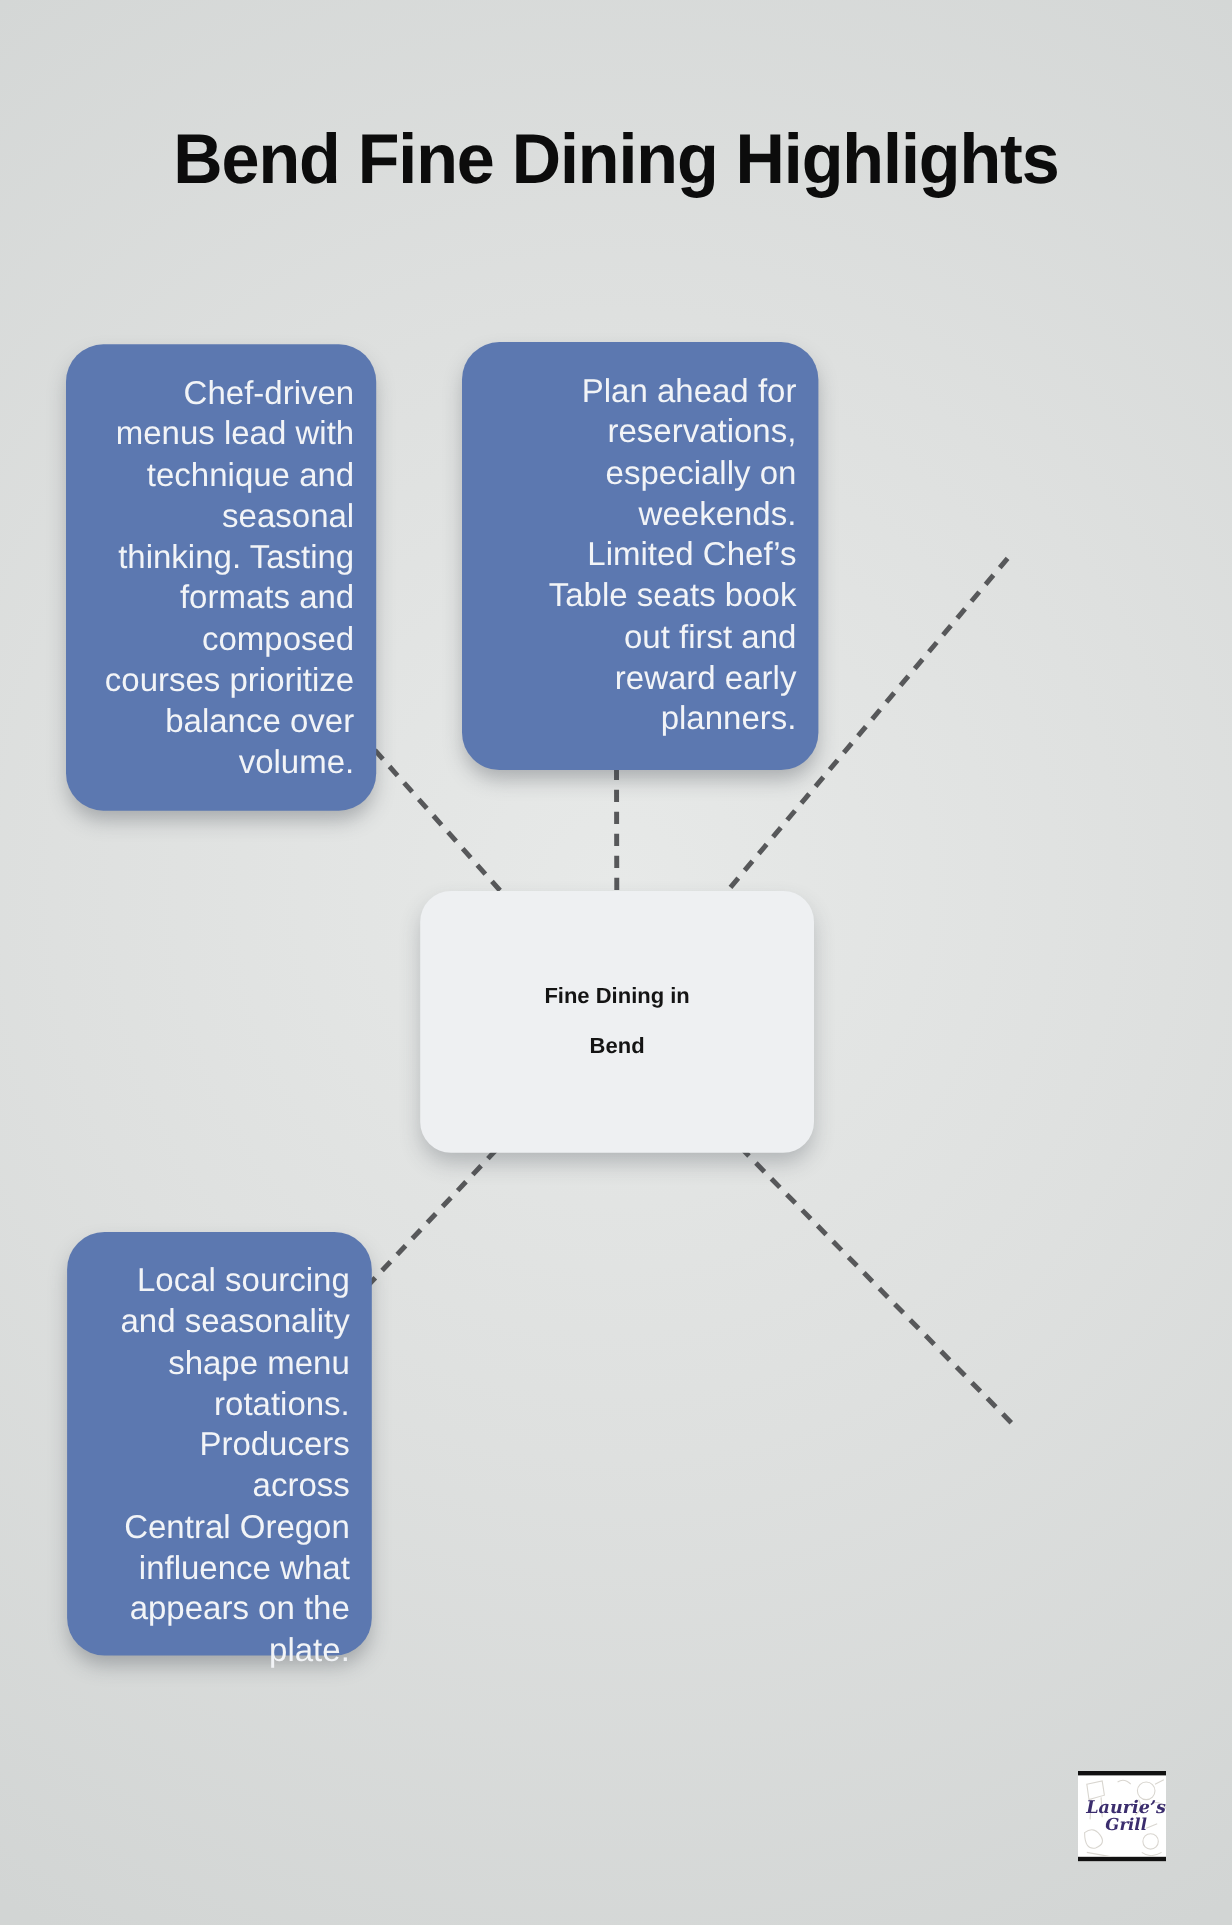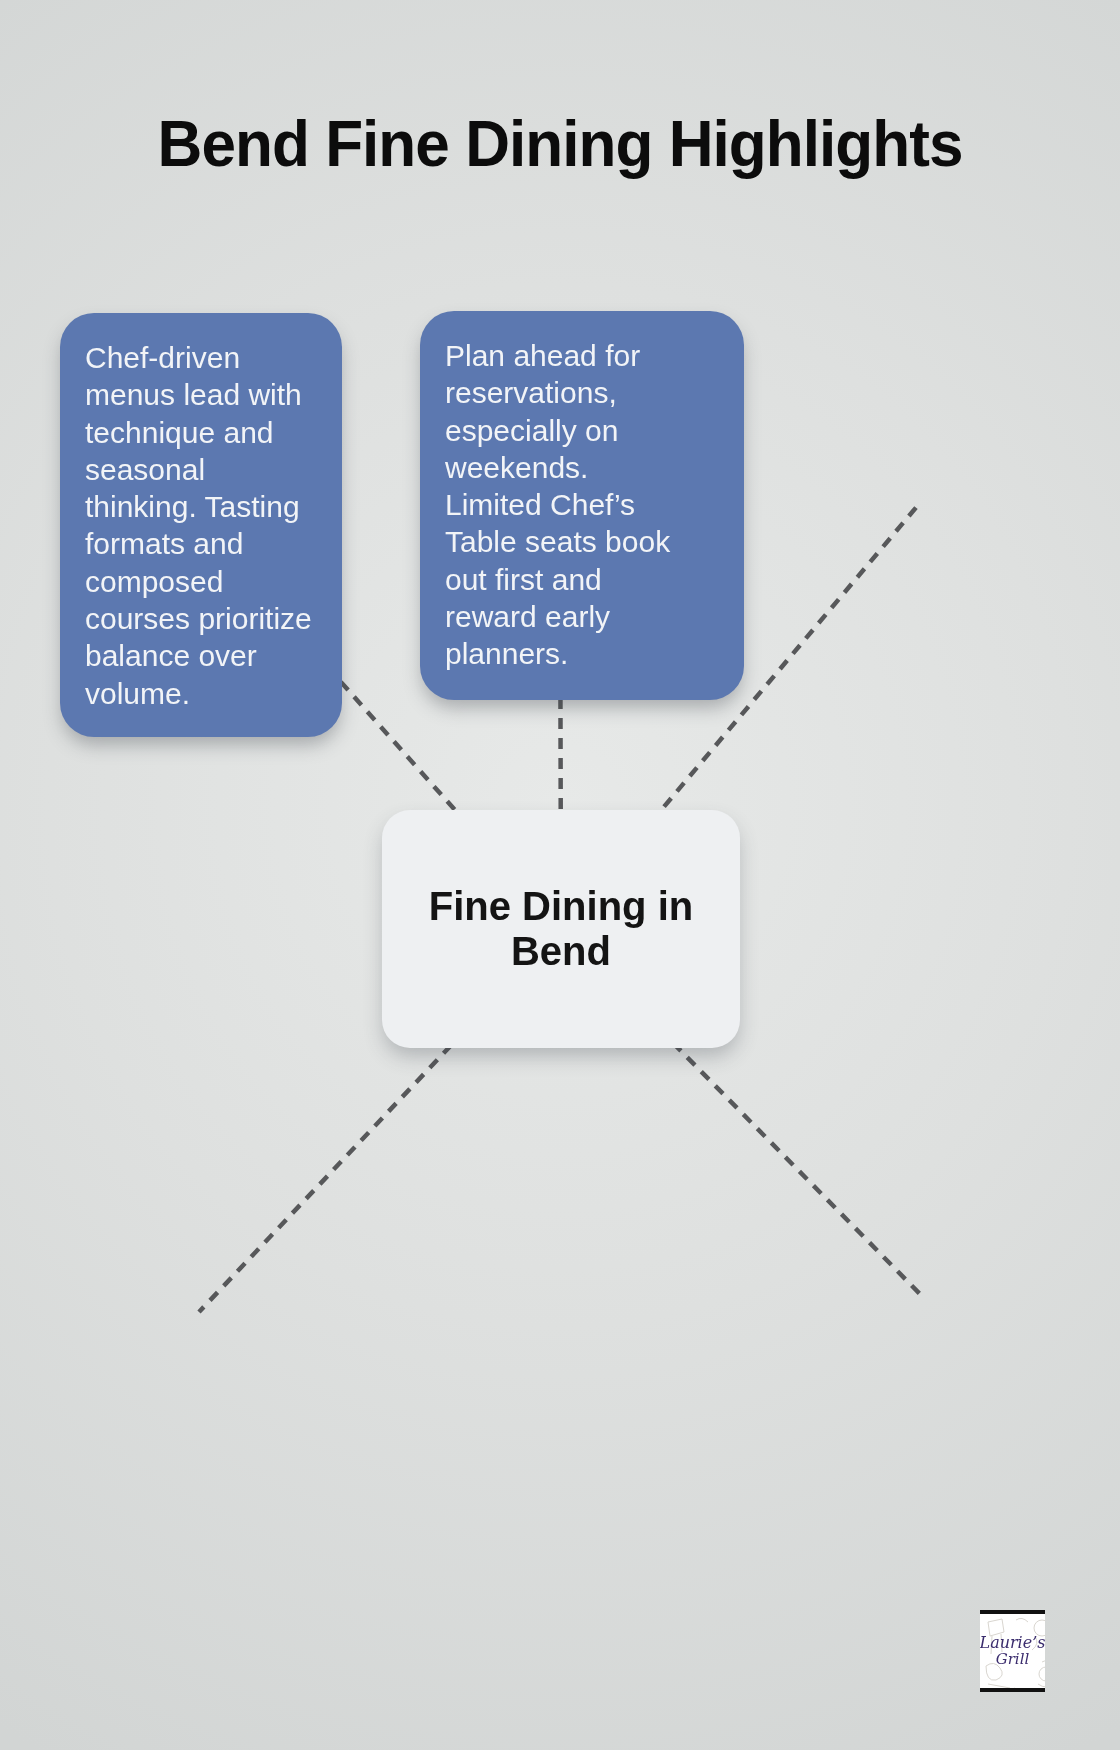--- a/index.html
+++ b/index.html
@@ -32,20 +32,21 @@
     z-index:0;
   }
   .node{
     position:absolute;
     z-index:1;
     background:#5c78b0;
     border-radius:34px;
     box-shadow:0 10px 18px -2px rgba(60,65,75,0.35);
     box-sizing:border-box;
     padding:26px 20px 0 25px;
+    text-align:right;
   }
   .node-text{
     display:block;
     white-space:pre-line;
     font-size:30px;
     line-height:37.3px;
     color:#f2f4f7;
   }
   .node-top-left   {left:60px;  top:313px;  width:282px; height:424px;}
   .node-top-mid    {left:420px; top:311px;  width:324px; height:389px;}
@@ -60,39 +61,40 @@
     background:#eef0f2;
     border-radius:28px;
     box-shadow:0 10px 20px -2px rgba(60,65,75,0.30);
     display:flex;
     align-items:center;
     justify-content:center;
   }
   .central-label{
     white-space:pre-line;
     text-align:center;
-    font-size:40px;
+    font-size:20px;
     line-height:45px;
     font-weight:700;
     color:#141414;
   }
   .logo{
     position:absolute;
     z-index:1;
     left:980px;top:1610px;
-    width:65px;height:82px;
+    width:80px;height:82px;
     background:#ffffff;
     border-top:4px solid #111111;
     border-bottom:4px solid #111111;
     box-sizing:border-box;
     display:flex;
     flex-direction:column;
-    align-items:center;
+    align-items:flex-end;
     justify-content:center;
     overflow:hidden;
+    font-weight:bold;
   }
   .logo-doodles{
     position:absolute;
     top:0;left:0;width:85px;height:82px;
   }
   .logo-text{
     position:relative;
     font-family:"DejaVu Serif","Liberation Serif",serif;
     font-style:italic;
     color:#3b2d6e;
@@ -138,20 +140,31 @@
 especially on
 weekends.
 Limited Chef’s
 Table seats book
 out first and
 reward early
 planners.</span>
   </div>
 
 
+  <div class="node node-bottom-left">
+    <span class="node-text">Local sourcing
+and seasonality
+shape menu
+rotations.
+Producers across
+Central Oregon
+influence what
+appears on the
+plate.</span>
+  </div>
 
 
   <div class="central">
     <div class="central-label">Fine Dining in
 Bend</div>
   </div>
 
   <div class="logo">
     <svg class="logo-doodles" viewBox="0 0 85 82" xmlns="http://www.w3.org/2000/svg">
       <g stroke="#d9d6d0" stroke-width="1" fill="none">

